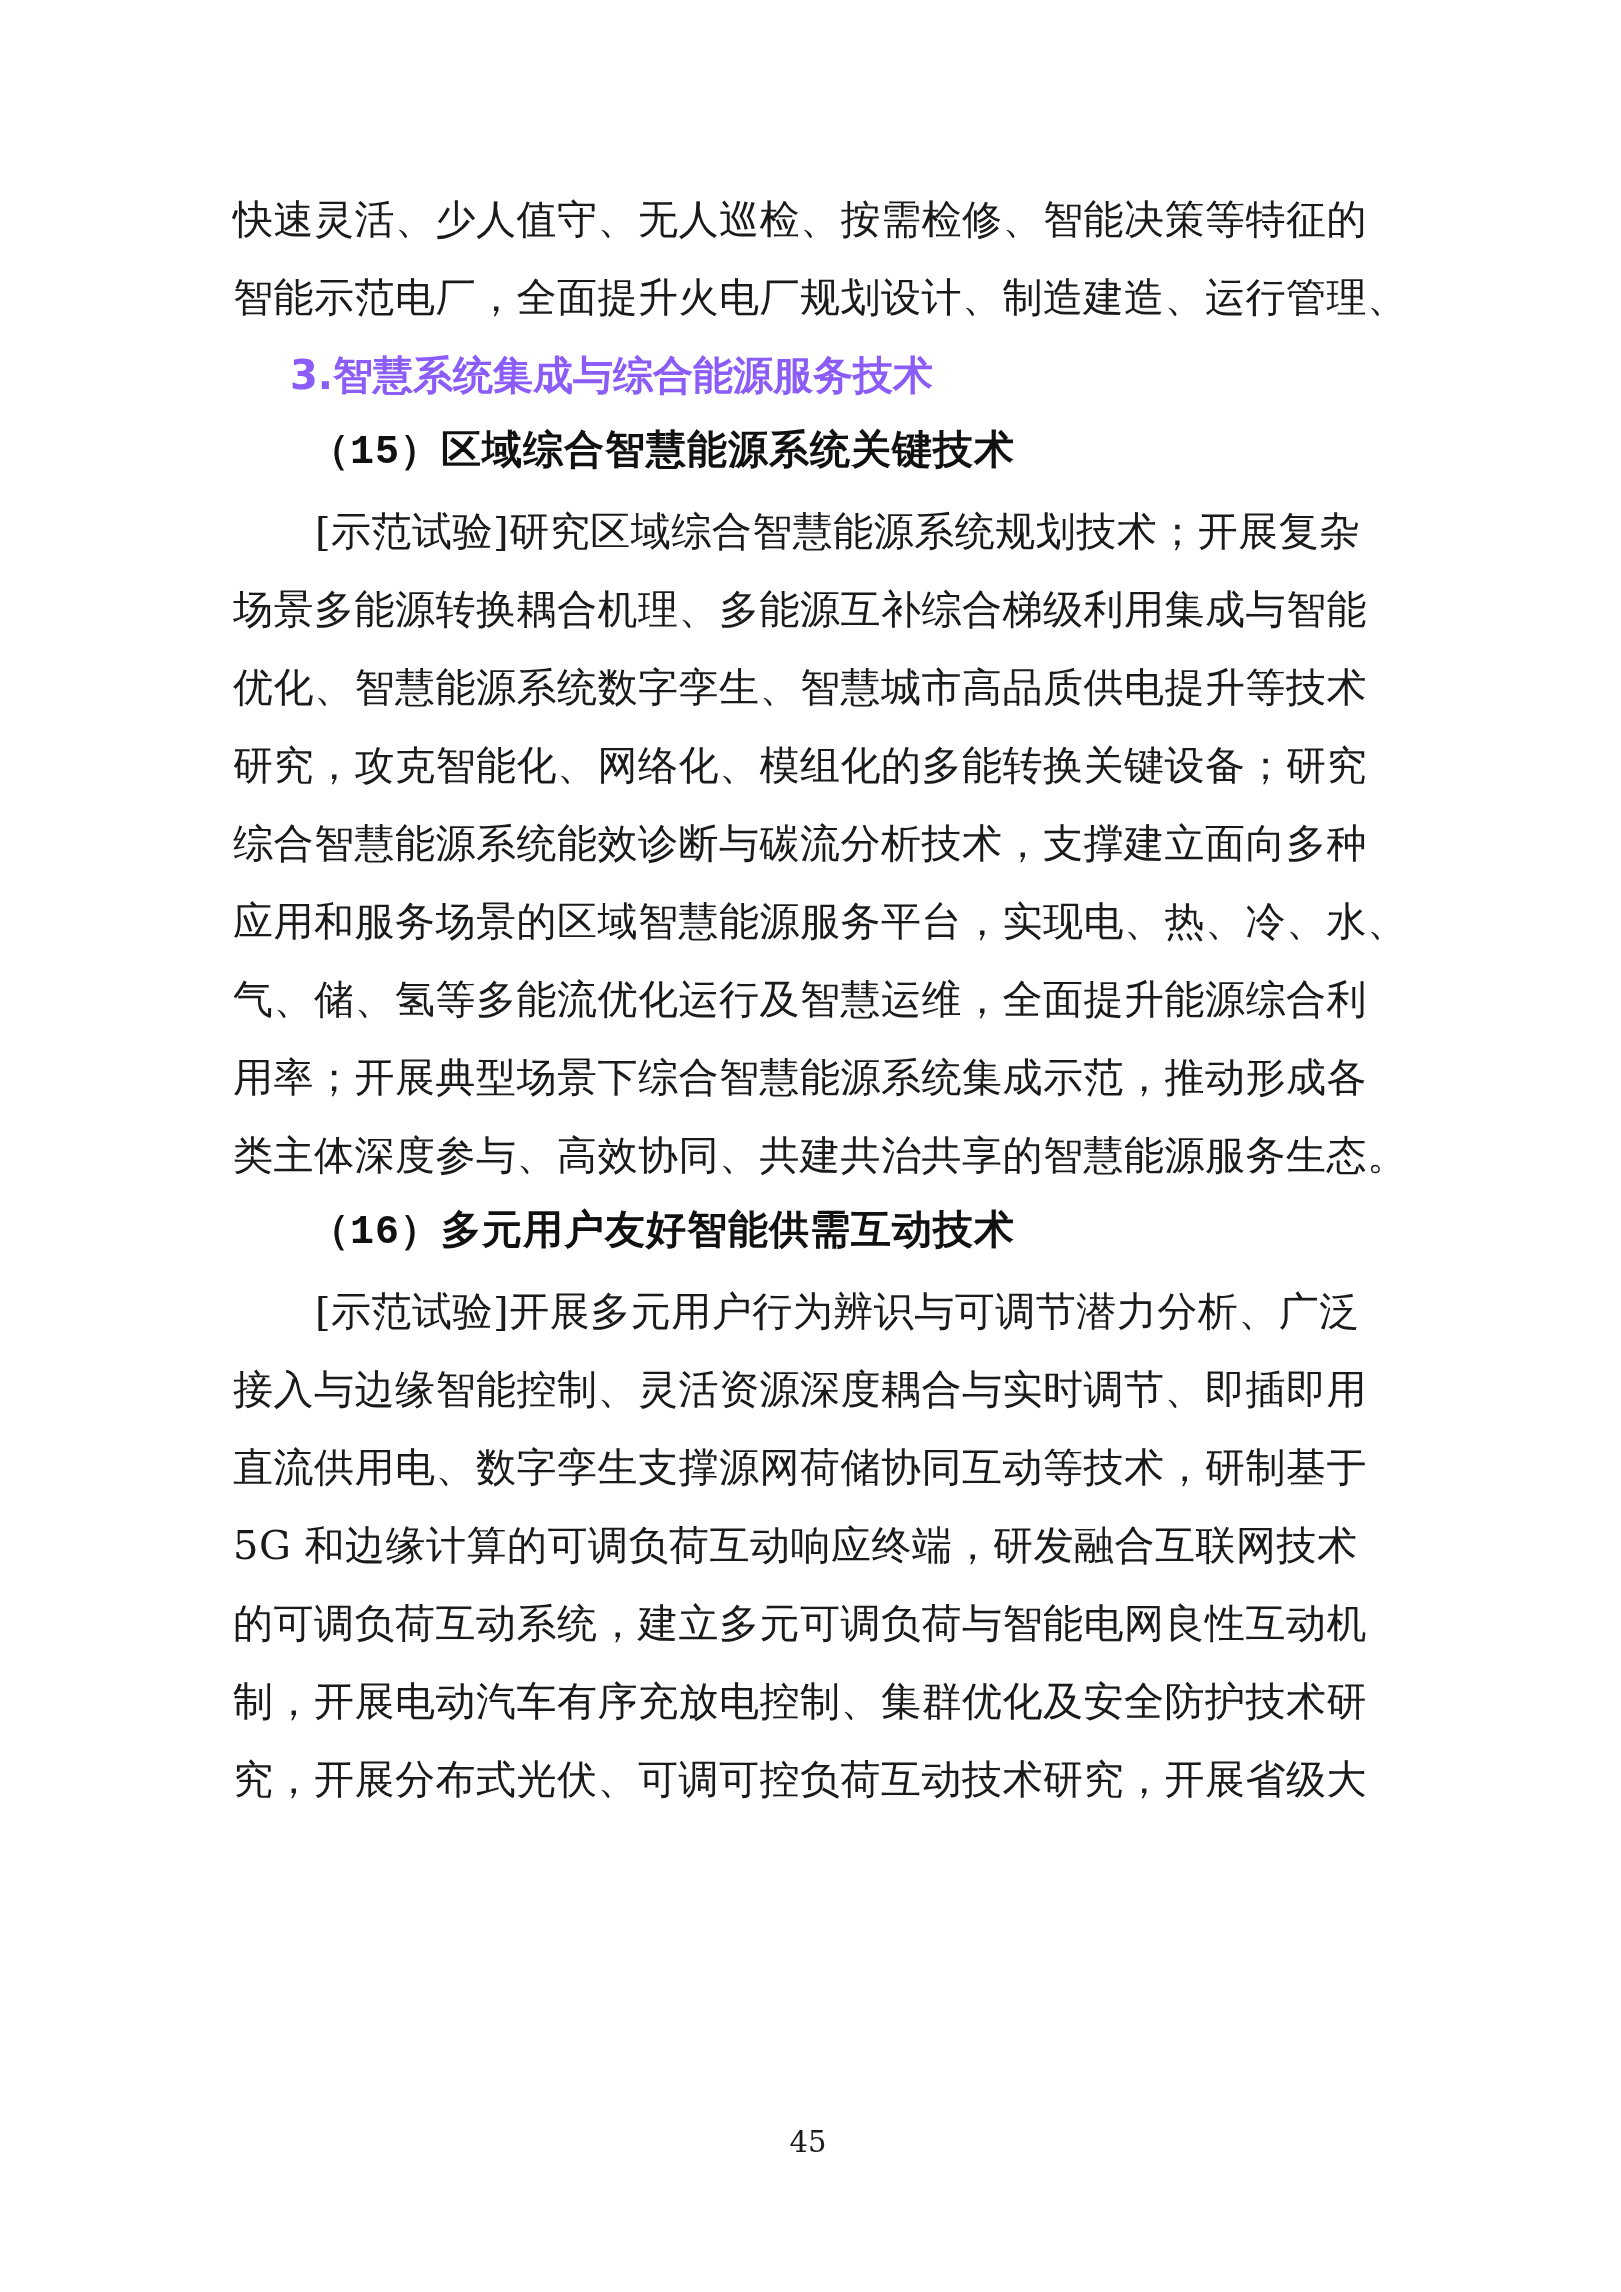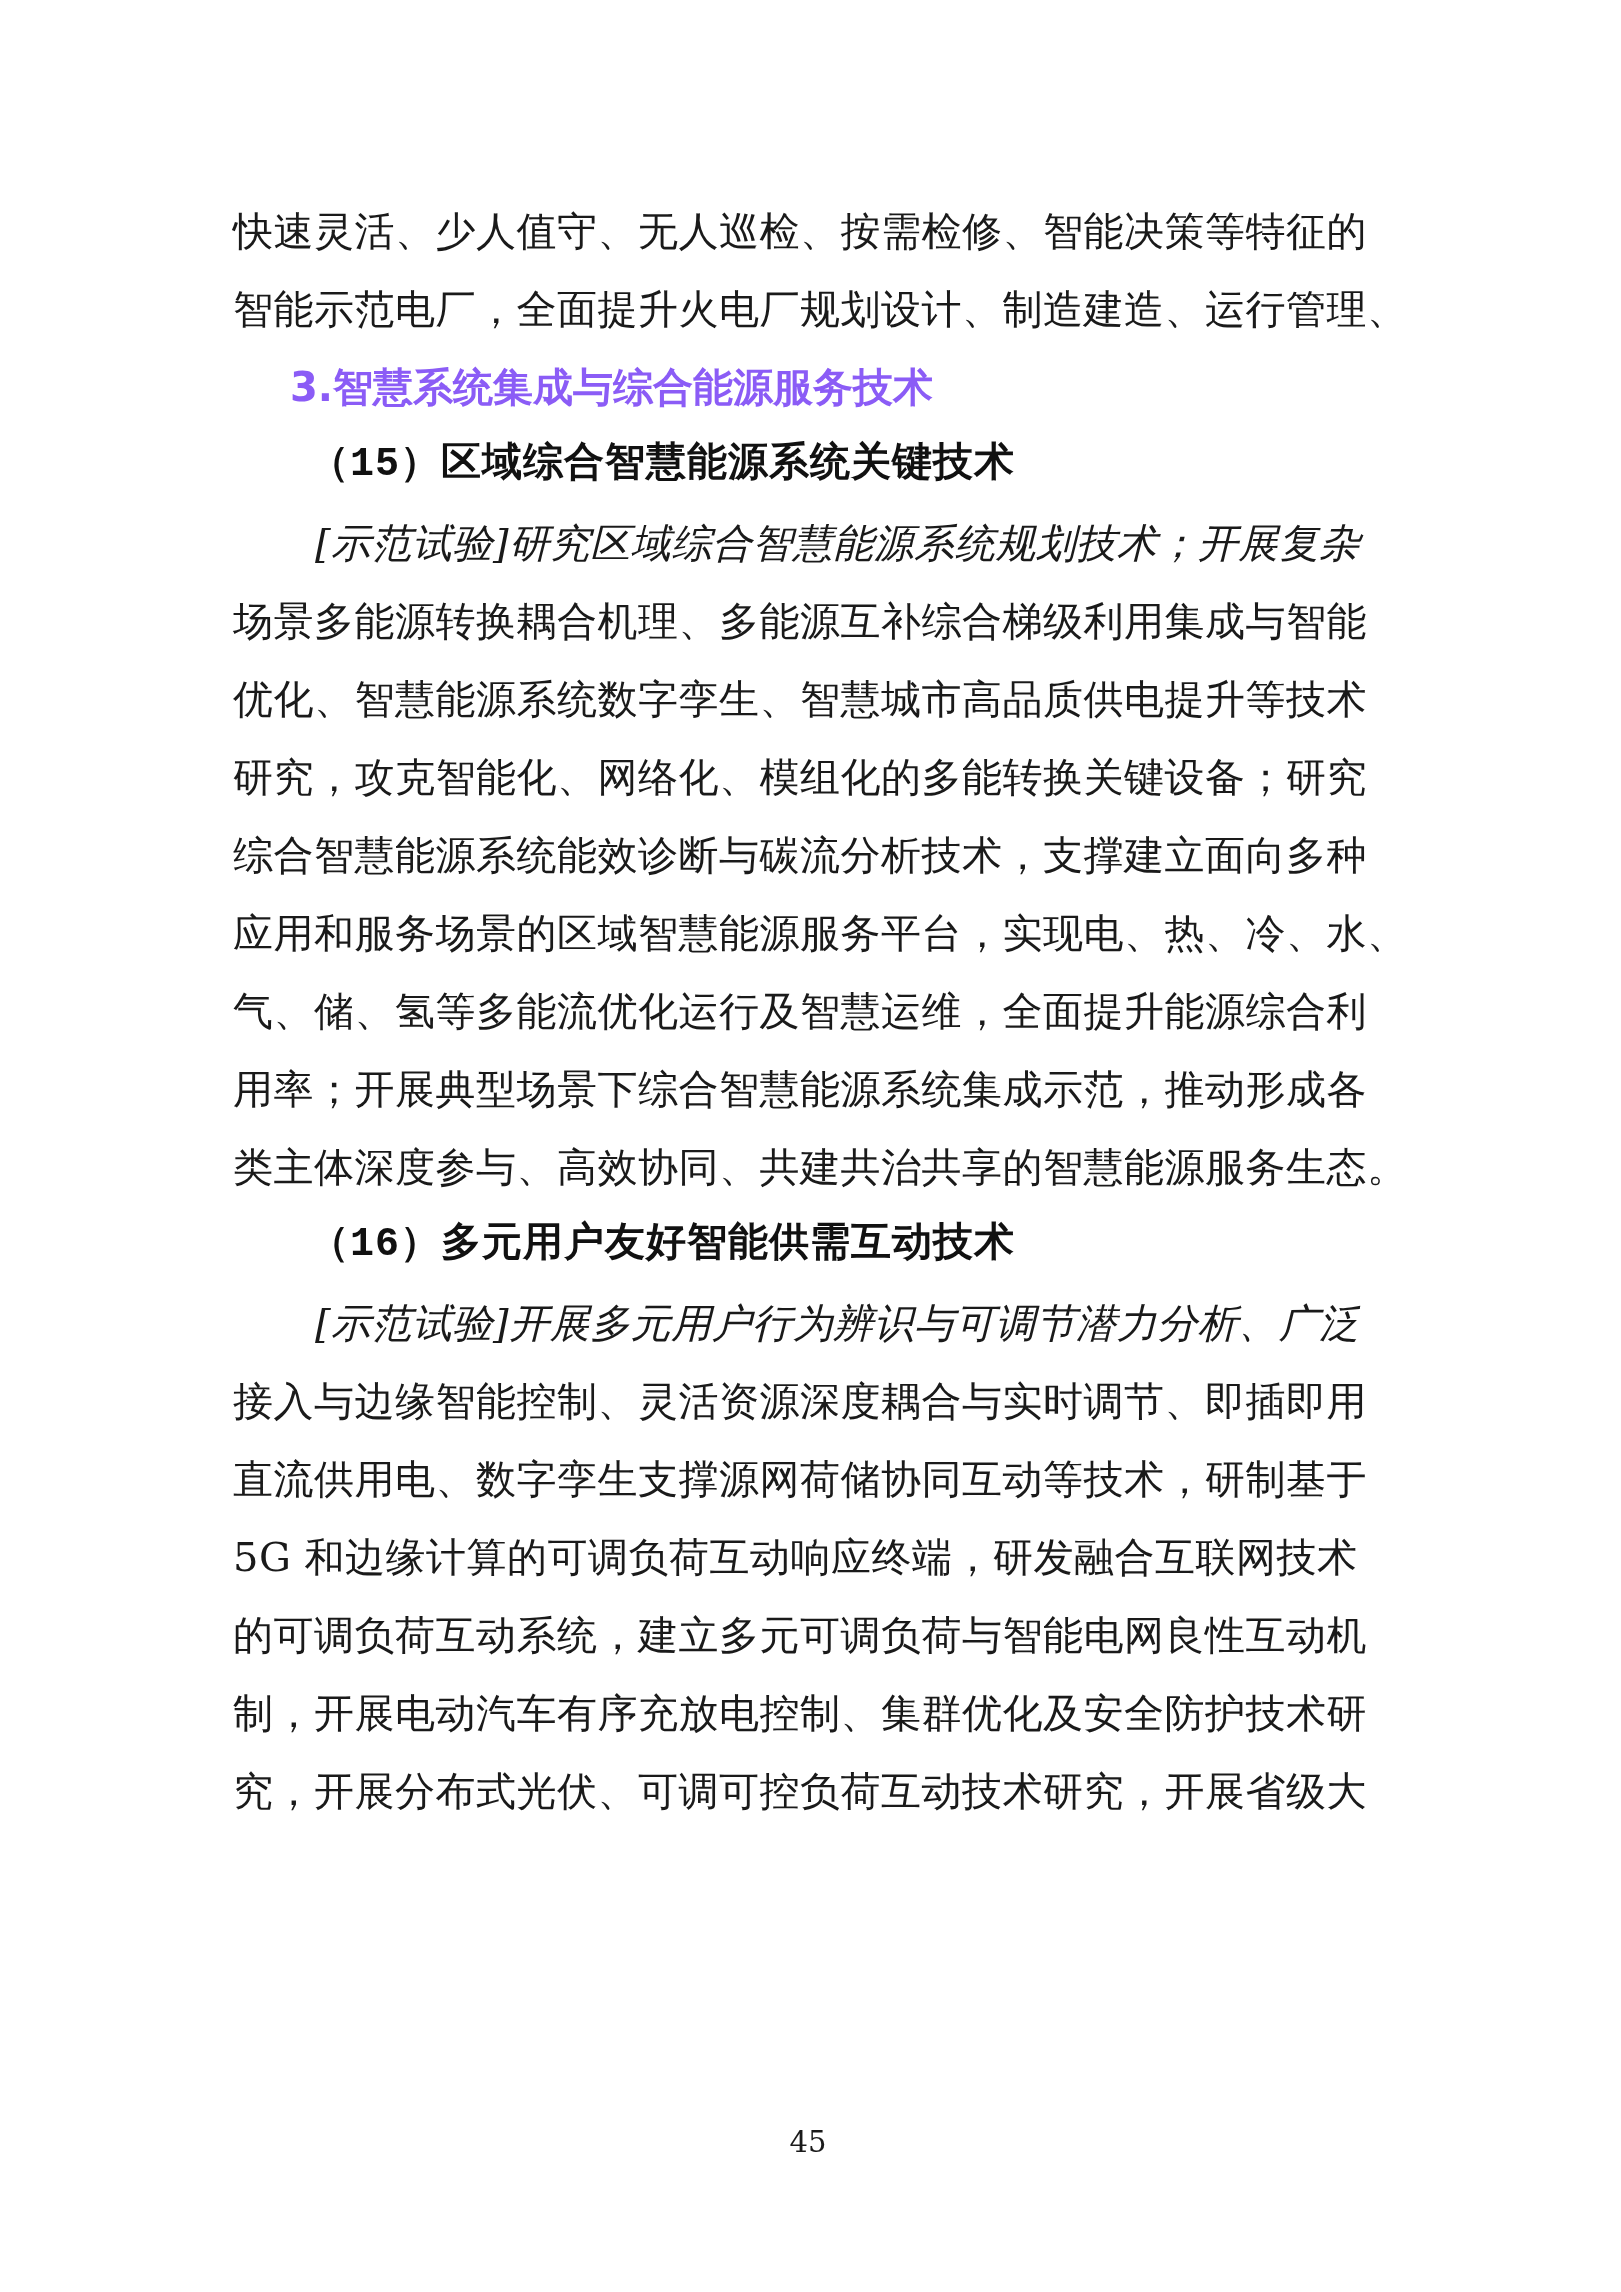--- a/index.html
+++ b/index.html
@@ -15,21 +15,21 @@
     position: relative;
     width: 1621px;
     height: 2293px;
     background: #ffffff;
     overflow: hidden;
     box-sizing: border-box;
   }
   .content {
     position: absolute;
     left: 233px;
-    top: 192px;
+    top: 180px;
     width: 1161px;
   }
   
   .line {
     font-family: "DejaVu Serif", "Liberation Serif", serif;
     font-size: 40px;
     line-height: 78px;
     color: #1a1a1a;
     white-space: nowrap;
     letter-spacing: 0.5px;
@@ -54,21 +54,20 @@
     line-height: 78px;
     height: 78px;
     font-weight: bold;
     color: #111111;
     white-space: nowrap;
     padding-left: 76px;
     letter-spacing: 1px;
   }
   .indent-2 {
     padding-left: 82px;
-    font-style: italic;
   }
   .page-number {
     position: absolute;
     left: 0;
     top: 2125px;
     width: 1616px;
     text-align: center;
     font-family: "DejaVu Serif", "Liberation Serif", serif;
     font-size: 29px;
     color: #1a1a1a;

